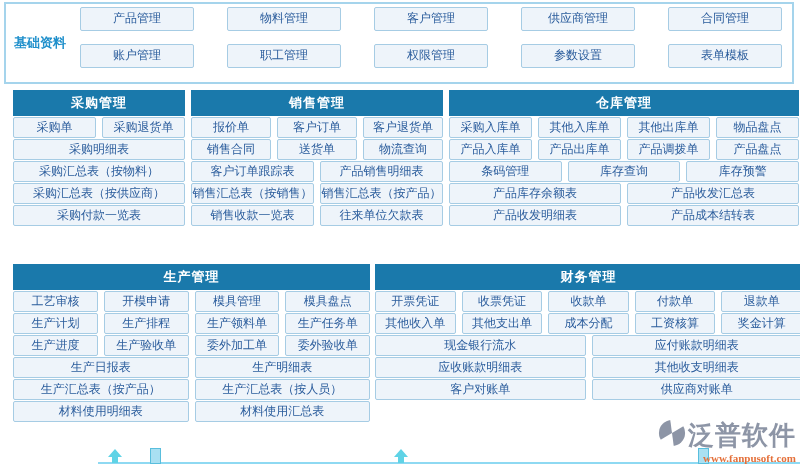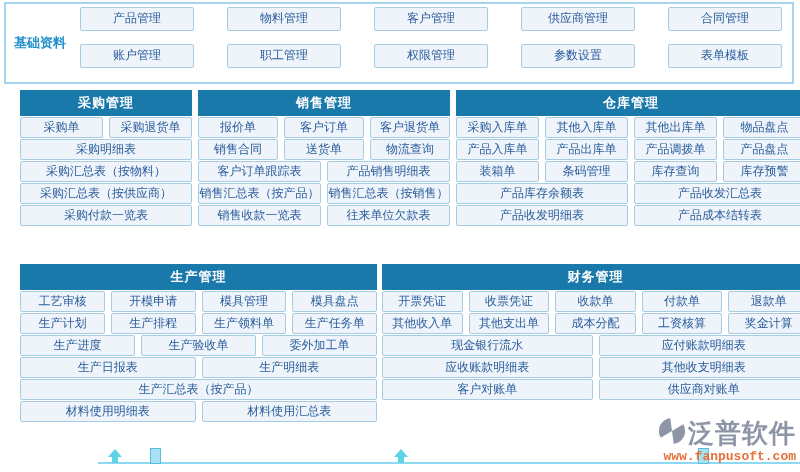--- a/index.html
+++ b/index.html
@@ -14,21 +14,21 @@
   .top-grid{flex:1;display:grid;grid-template-columns:repeat(5,1fr);column-gap:33px;row-gap:13px;
             padding:0 10px 12px 6px;}
 
   
   .btn{background:#eef4fa;border:1px solid #a6cce4;color:#2a5c9c;font-size:12px;
        display:flex;align-items:center;justify-content:center;height:21px;
        border-radius:2px;box-sizing:border-box;flex:1;white-space:nowrap;overflow:hidden;cursor:pointer;}
   .top-grid .btn{height:24px;}
 
   
-  .secrow{position:absolute;left:20px;right:4px;display:flex;align-items:flex-start;}
+  .secrow{position:absolute;left:13px;right:4px;display:flex;align-items:flex-start;}
   #mid-row{top:90px;gap:6px;}
   #bottom-row{top:264px;gap:5px;}
   .section{flex:0 0 auto;}
   .sec-header{background:#1a79ab;color:#ffffff;font-weight:bold;font-size:13px;height:26px;
               display:flex;align-items:center;justify-content:center;letter-spacing:1px;}
   .sec-row{display:flex;gap:6px;margin-top:1px;}
 
   
   .baseline{position:absolute;left:98px;width:702px;top:462px;height:2px;background:#8ed9f2;}
   .arrow-up{position:absolute;width:14px;height:14px;}
@@ -38,21 +38,21 @@
   .arrow-1{left:108px;top:449px;}
   .arrow-2{left:394px;top:449px;}
   .connector{position:absolute;width:11px;height:16px;background:#a9e0f2;border:1px solid #59bedd;box-sizing:border-box;}
   .conn-1{left:150px;top:448px;}
   .conn-2{left:698px;top:448px;}
 
   
   .logo{position:absolute;right:4px;bottom:8px;display:flex;flex-direction:column;align-items:flex-end;}
   .logo-top{display:flex;align-items:center;gap:2px;}
   .logo-text{color:#8d95a6;font-weight:bold;font-size:26px;letter-spacing:1px;line-height:1;}
-  .logo-url{color:#e4703a;font-size:13px;font-weight:bold;font-family:Liberation Mono, monospace;
+  .logo-url{color:#e4703a;font-size:11px;font-weight:bold;font-family:Liberation Serif, serif;
             line-height:1.1;}
 </style>
 </head>
 <body>
 
 <div class="canvas">
 
   <div class="top-box">
     <div class="top-label">基础资料</div>
     <div class="top-grid" id="basic-grid">
@@ -99,22 +99,22 @@
         <div class="sec-row">
           <div class="btn">销售合同</div>
           <div class="btn">送货单</div>
           <div class="btn">物流查询</div>
         </div>
         <div class="sec-row">
           <div class="btn">客户订单跟踪表</div>
           <div class="btn">产品销售明细表</div>
         </div>
         <div class="sec-row">
+          <div class="btn">销售汇总表（按销售）</div>
           <div class="btn">销售汇总表（按产品）</div>
-          <div class="btn">销售汇总表（按销售）</div>
         </div>
         <div class="sec-row">
           <div class="btn">销售收款一览表</div>
           <div class="btn">往来单位欠款表</div>
         </div>
       </div>
       <div class="section" style="width: 350px;">
         <div class="sec-header">仓库管理</div>
         <div class="sec-row">
           <div class="btn">采购入库单</div>
@@ -122,21 +122,20 @@
           <div class="btn">其他出库单</div>
           <div class="btn">物品盘点</div>
         </div>
         <div class="sec-row">
           <div class="btn">产品入库单</div>
           <div class="btn">产品出库单</div>
           <div class="btn">产品调拨单</div>
           <div class="btn">产品盘点</div>
         </div>
         <div class="sec-row">
-          <div class="btn">装箱单</div>
           <div class="btn">条码管理</div>
           <div class="btn">库存查询</div>
           <div class="btn">库存预警</div>
         </div>
         <div class="sec-row">
           <div class="btn">产品库存余额表</div>
           <div class="btn">产品收发汇总表</div>
         </div>
         <div class="sec-row">
           <div class="btn">产品收发明细表</div>
@@ -156,27 +155,29 @@
         <div class="sec-row">
           <div class="btn">生产计划</div>
           <div class="btn">生产排程</div>
           <div class="btn">生产领料单</div>
           <div class="btn">生产任务单</div>
         </div>
         <div class="sec-row">
           <div class="btn">生产进度</div>
           <div class="btn">生产验收单</div>
           <div class="btn">委外加工单</div>
+          <div class="btn">委外验收单</div>
         </div>
         <div class="sec-row">
           <div class="btn">生产日报表</div>
           <div class="btn">生产明细表</div>
         </div>
         <div class="sec-row">
           <div class="btn">生产汇总表（按产品）</div>
+          <div class="btn">生产汇总表（按人员）</div>
         </div>
         <div class="sec-row">
           <div class="btn">材料使用明细表</div>
           <div class="btn">材料使用汇总表</div>
         </div>
       </div>
       <div class="section" style="width: 427px;">
         <div class="sec-header">财务管理</div>
         <div class="sec-row">
           <div class="btn">开票凭证</div>

